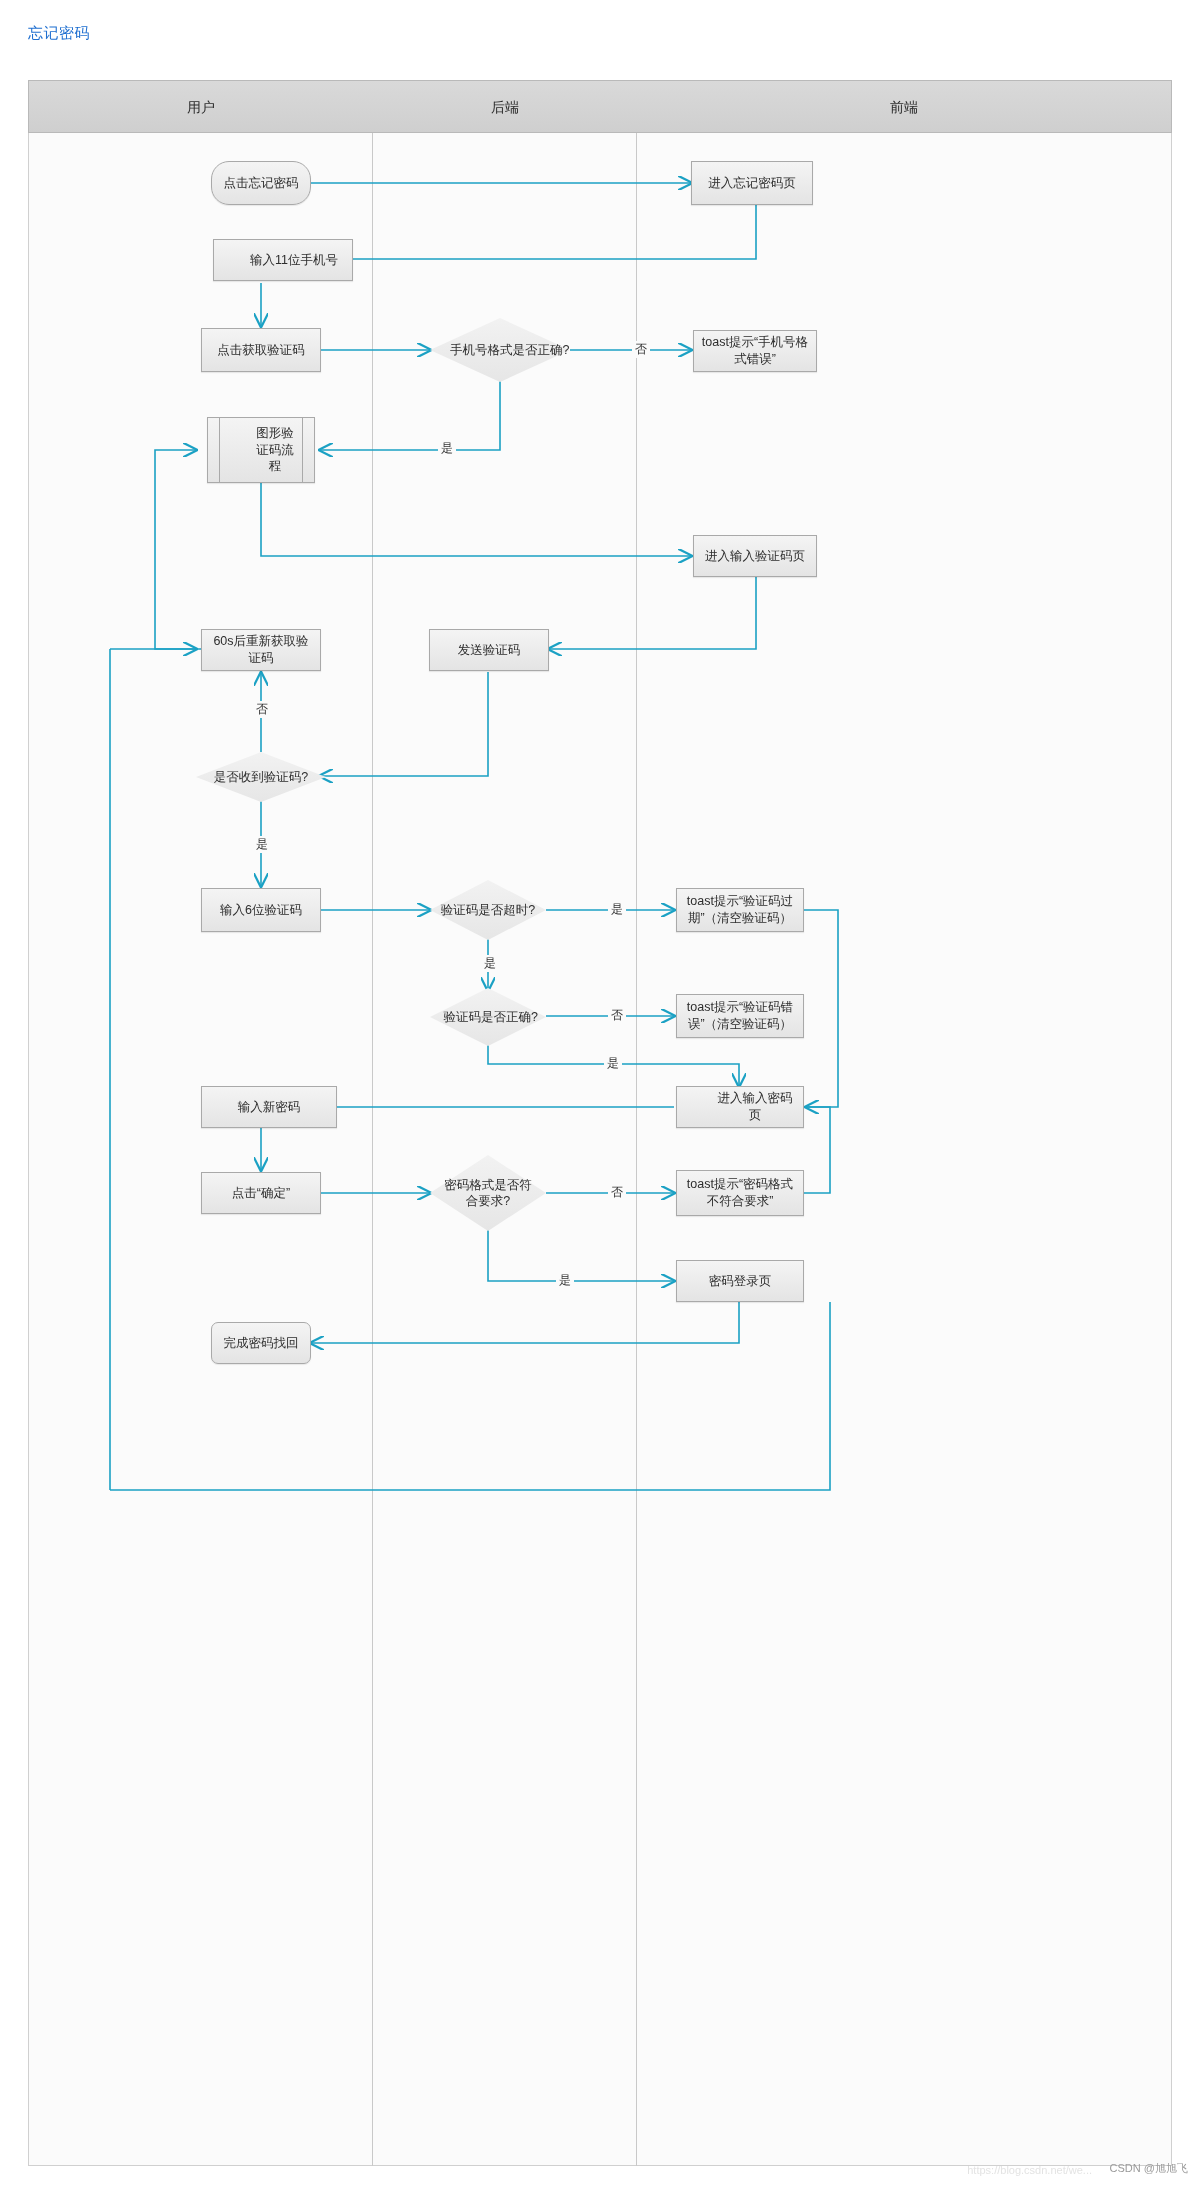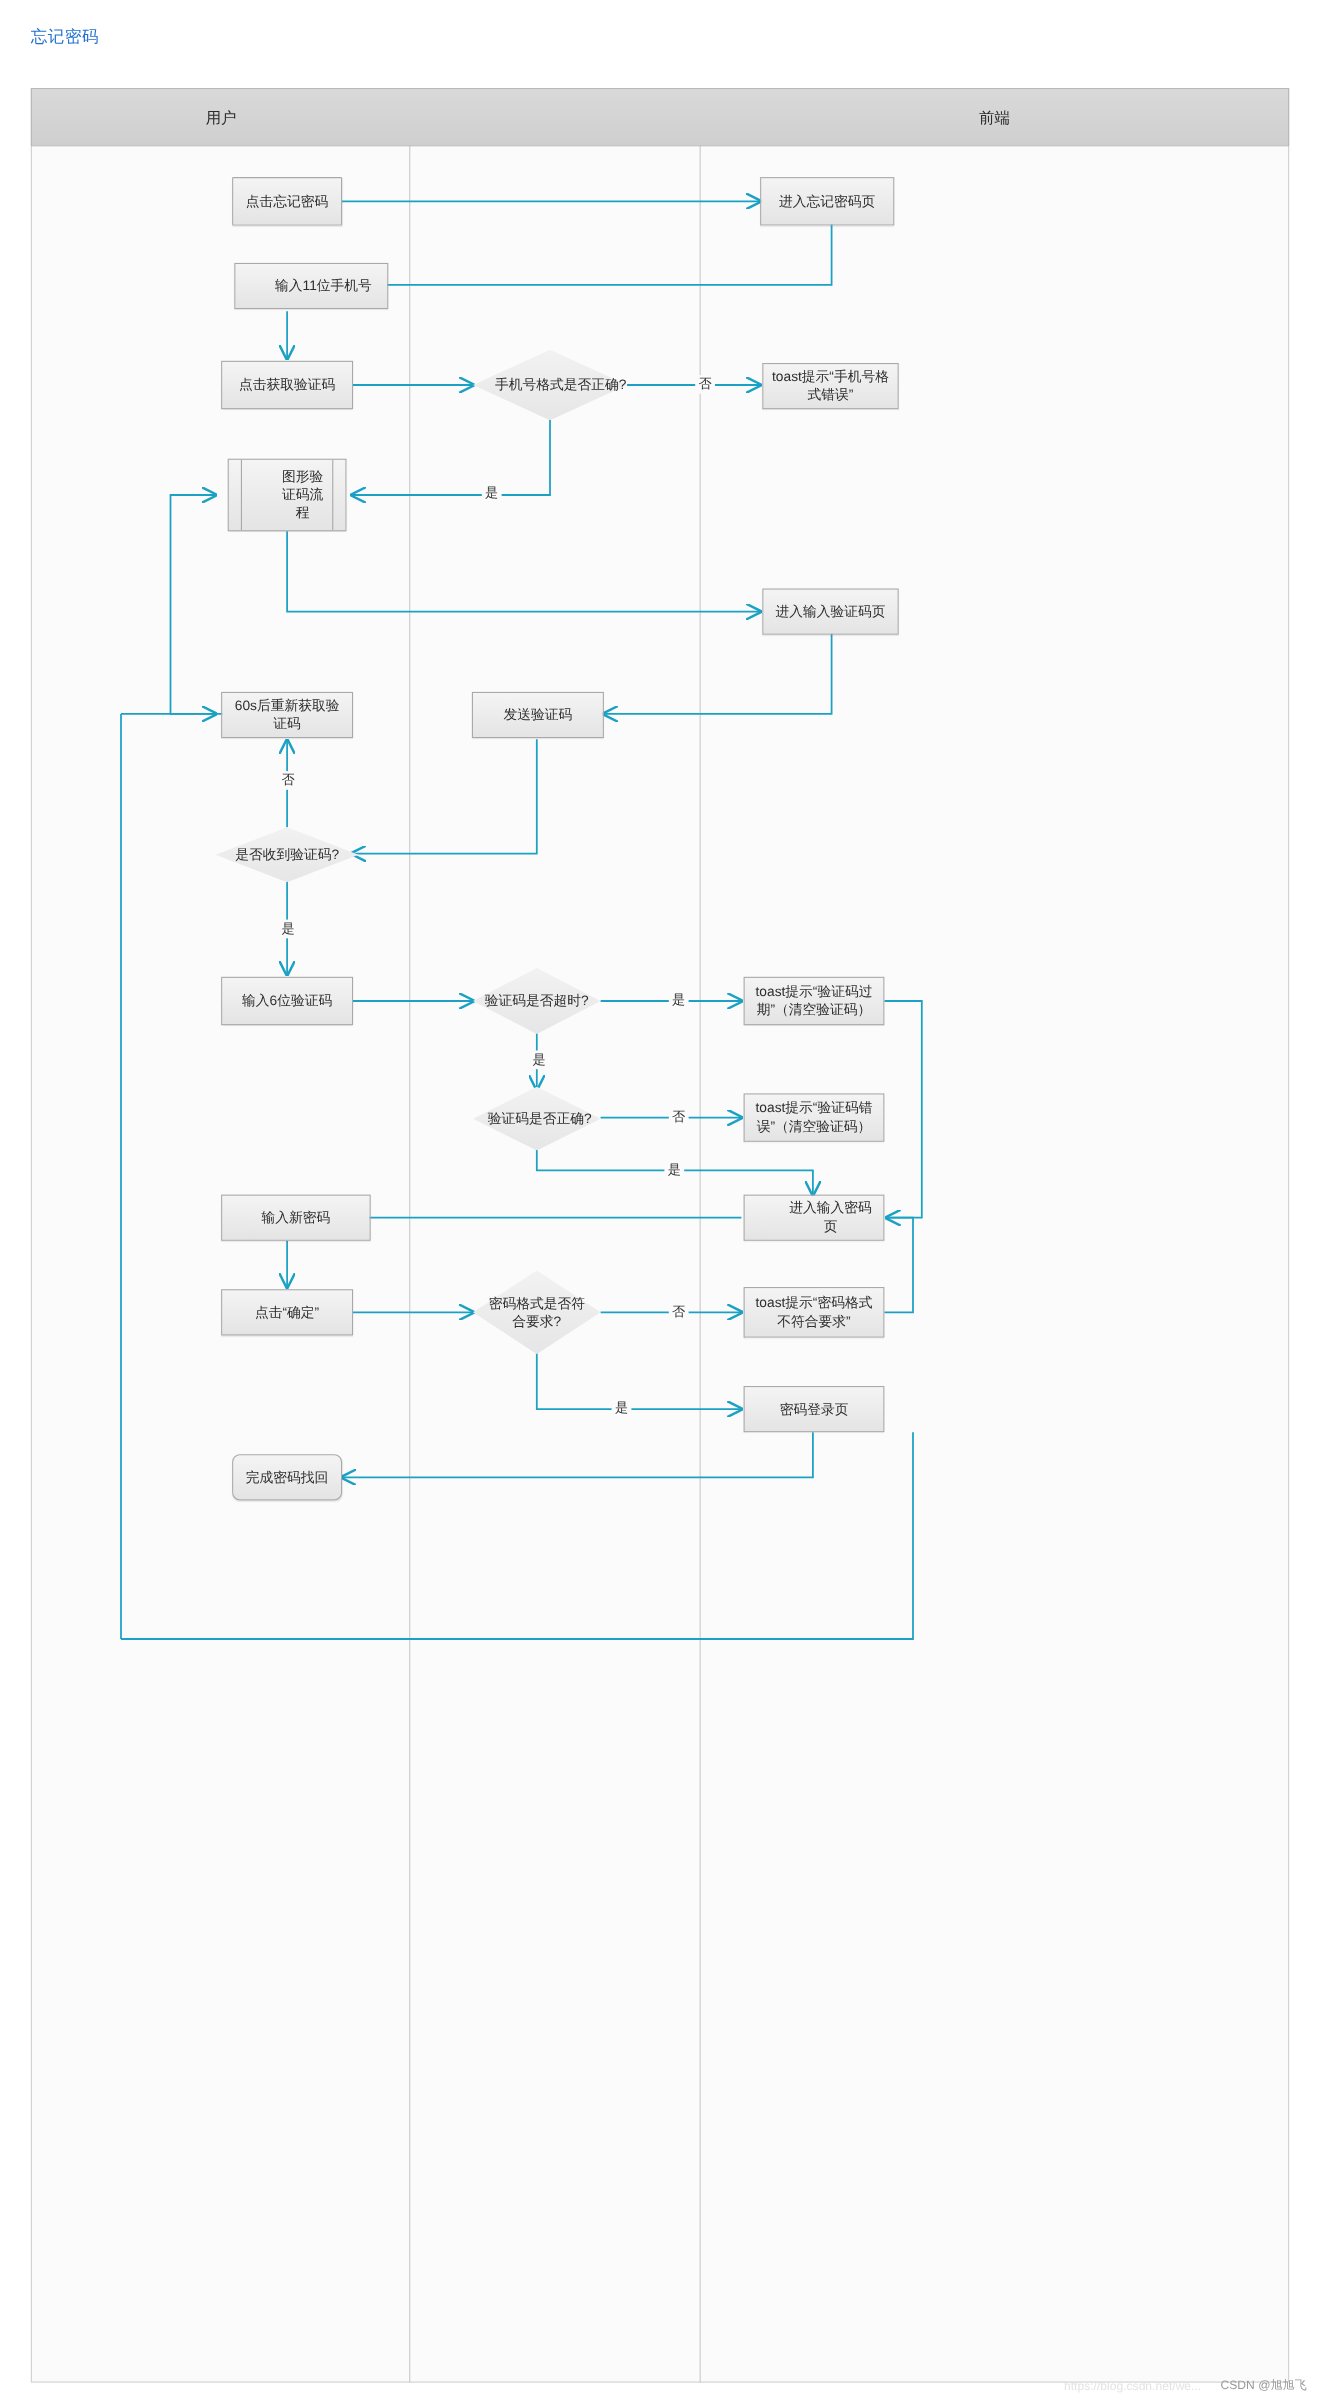--- a/index.html
+++ b/index.html
@@ -9,21 +9,21 @@
   #board{position:absolute;left:28px;top:80px;width:1144px;height:2086px;background:#fbfbfb;border:1px solid #d0d0d0;box-sizing:border-box;}
   #lanehead{position:absolute;left:28px;top:80px;width:1144px;height:53px;
      background:linear-gradient(to bottom,#d9d9d9,#cfcfcf);border:1px solid #b9b9b9;box-sizing:border-box;}
   .lane-title{position:absolute;top:0;height:53px;line-height:53px;text-align:center;font-size:14px;color:#2b2b2b;}
   .lane-sep{position:absolute;top:80px;width:1px;height:2086px;background:#c9c9c9;}
   #svgwrap{position:absolute;left:0;top:0;width:1200px;height:2186px;}
   .node{position:absolute;box-sizing:border-box;display:flex;align-items:center;justify-content:center;
         text-align:center;font-size:12.5px;color:#2d2d2d;line-height:1.35;
         background:linear-gradient(to bottom,#f4f4f4,#e4e4e4);border:1px solid #a9a9a9;
         box-shadow:0 1px 1px rgba(0,0,0,.08);padding:2px 6px;}
-  .node.round{border-radius:1px;}
+  .node.round{border-radius:18px;}
   .node.sub{padding-left:16px;padding-right:16px;}
   .node.sub:before,.node.sub:after{content:"";position:absolute;top:0;bottom:0;width:1px;background:#a9a9a9;}
   .node.sub:before{left:11px;} .node.sub:after{right:11px;}
   .diamond{position:absolute;display:flex;align-items:center;justify-content:center;text-align:center;
            font-size:12.5px;color:#2d2d2d;line-height:1.3;}
   .diamond .dshape{position:absolute;left:0;top:0;width:100%;height:100%;
            background:linear-gradient(to bottom,#f2f2f2,#e6e6e6);
            clip-path:polygon(50% 0,100% 50%,50% 100%,0 50%);
            border:0;}
   .diamond .dtxt{position:relative;z-index:2;width:86%;}
@@ -38,20 +38,21 @@
 
   <div id="title">忘记密码</div>
 
   <div id="board"></div>
 
   <div class="lane-sep" style="left:372px;"></div>
   <div class="lane-sep" style="left:636px;"></div>
 
   <div id="lanehead">
     <div class="lane-title" style="left:0;width:344px;">用户</div>
+    <div class="lane-title" style="left:344px;width:264px;">后端</div>
     <div class="lane-title" style="left:608px;width:534px;">前端</div>
   </div>
 
   <svg id="svgwrap" viewBox="0 0 1200 2186">
     <defs>
       <marker id="ah" markerWidth="9" markerHeight="9" refX="8" refY="4.5" orient="auto">
         <path d="M0,0 L9,4.5 L0,9" fill="none" stroke="#1ba1c4" stroke-width="1.4"></path>
       </marker>
     </defs>
     <g fill="none" stroke="#1ba1c4" stroke-width="1.6">

